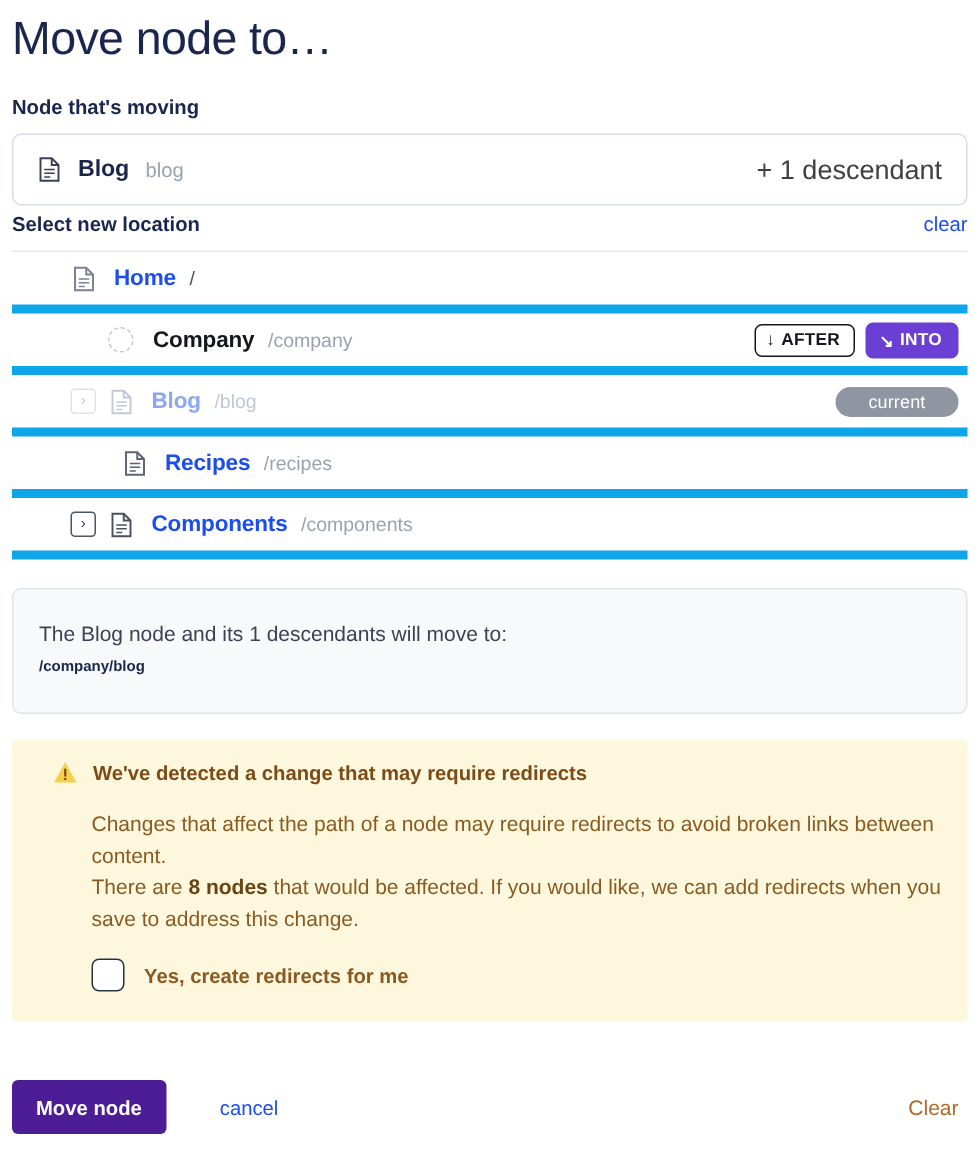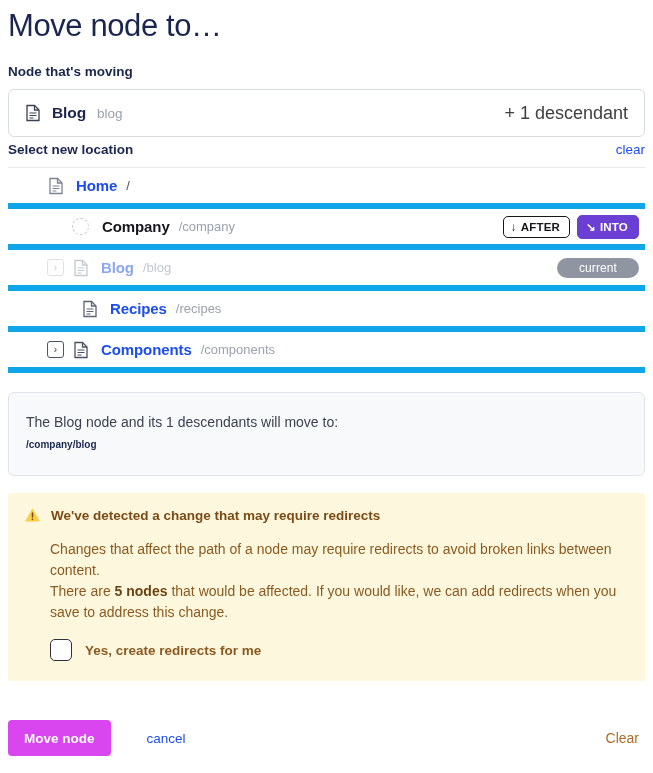--- a/index.html
+++ b/index.html
@@ -218,21 +218,21 @@
     color: #1b264f;
     line-height: 22px;
     margin-top: 1px;
   }
 
   
   .warn-box {
     margin-top: 17px;
     background: #fdf8dd;
     border-radius: 3px;
-    padding: 14px 16px 20px 16px;
+    padding: 14px 16px 20px 27px;
   }
   .warn-head {
     display: flex;
     align-items: center;
     gap: 10px;
   }
   .warn-icon { width: 17px; height: 16px; flex: 0 0 auto; }
   .warn-title {
     font-size: 13.5px;
     font-weight: 700;
@@ -273,21 +273,21 @@
   .footer {
     position: absolute;
     left: 8px;
     right: 8px;
     bottom: 16px;
     display: flex;
     align-items: center;
     height: 38px;
   }
   .btn-primary {
-    background: #d946ef;
+    background: #4c1d95;
     color: #ffffff;
     border: none;
     border-radius: 4px;
     font-size: 13.5px;
     font-weight: 700;
     padding: 4px 16px;
     height: 36px;
     cursor: pointer;
     font-family: "Liberation Sans", sans-serif;
   }
@@ -428,21 +428,21 @@
         <svg width="17" height="16" viewBox="0 0 17 16" fill="none">
           <path d="M8.5 1.2 16 14.6H1z" fill="#f7cf4a"></path>
           <path d="M8.5 6v4.1" stroke="#7c4b18" stroke-width="1.5" stroke-linecap="round"></path>
           <circle cx="8.5" cy="12.3" r="0.85" fill="#7c4b18"></circle>
         </svg>
       </span>
       <span class="warn-title">We've detected a change that may require redirects</span>
     </div>
     <div class="warn-body">
       <span>Changes that affect the path of a node may require redirects to avoid broken links between content.</span><br>
-      <span>There are </span><b>5 nodes</b><span> that would be affected. If you would like, we can add redirects when you save to address this change.</span>
+      <span>There are </span><b>8 nodes</b><span> that would be affected. If you would like, we can add redirects when you save to address this change.</span>
     </div>
     <div class="warn-check-row">
       <span class="checkbox"></span>
       <span class="check-label">Yes, create redirects for me</span>
     </div>
   </div>
 
   <div class="footer">
     <button class="btn-primary">Move node</button>
     <button class="btn-cancel">cancel</button>

